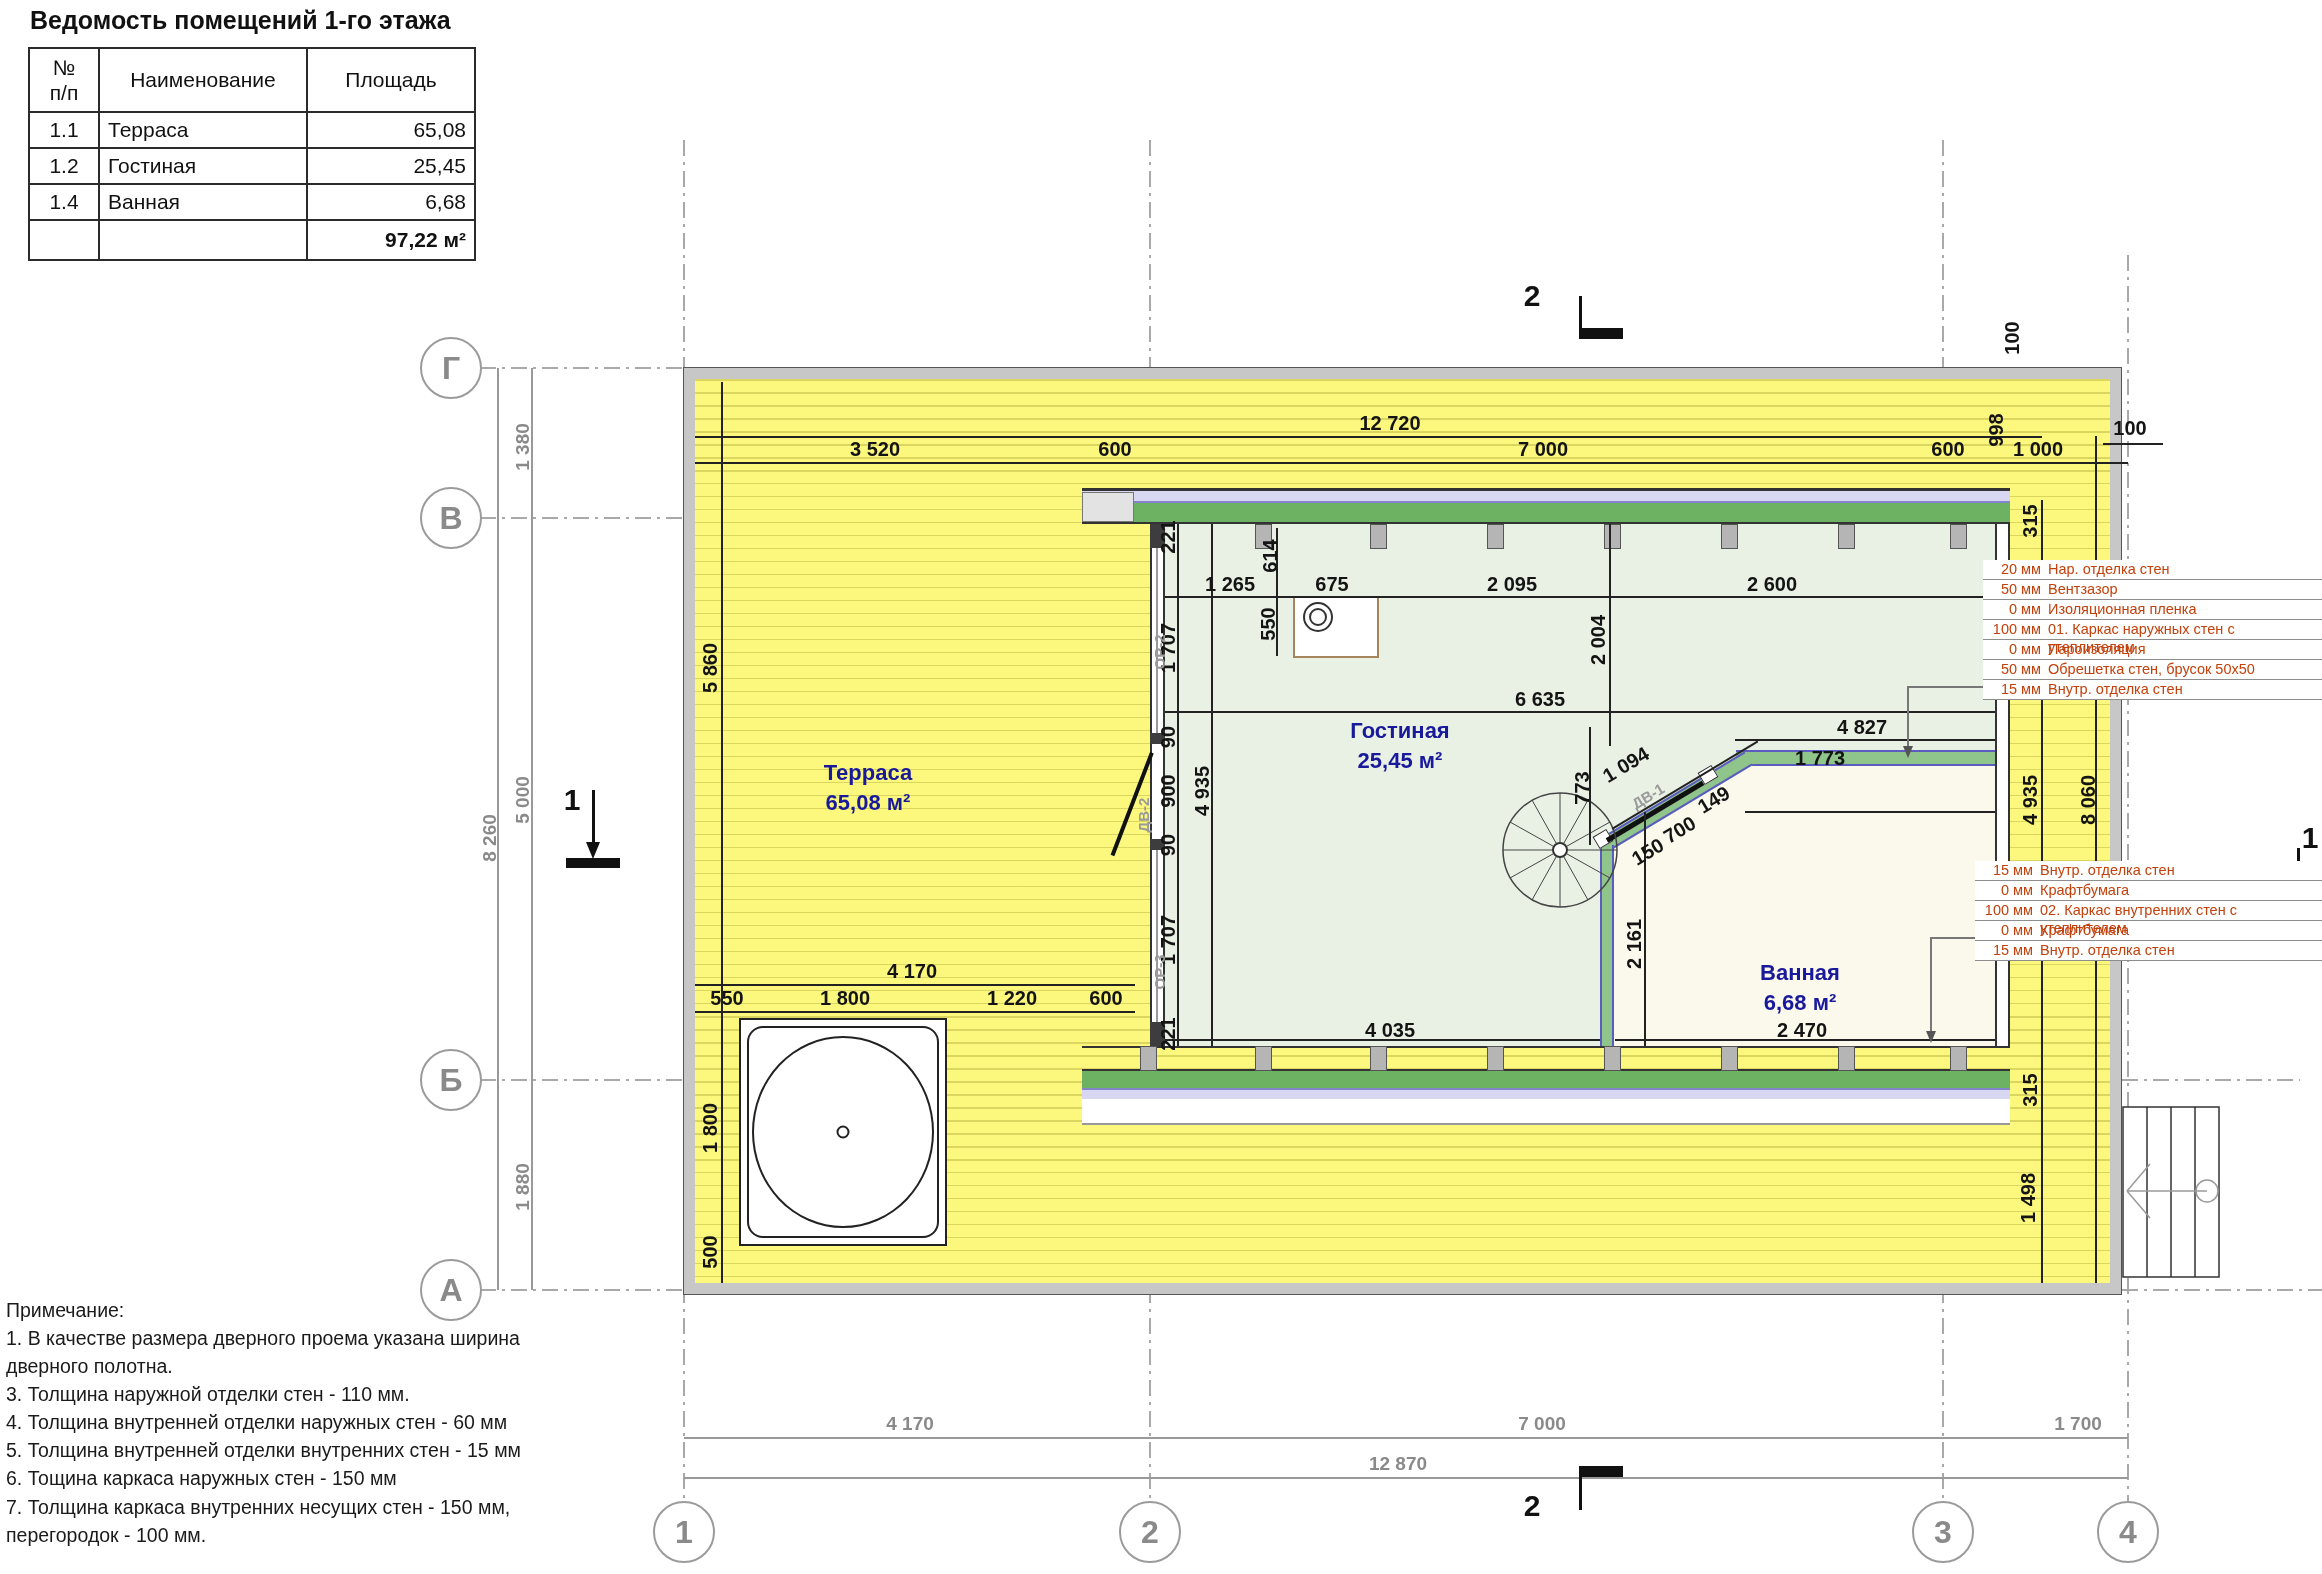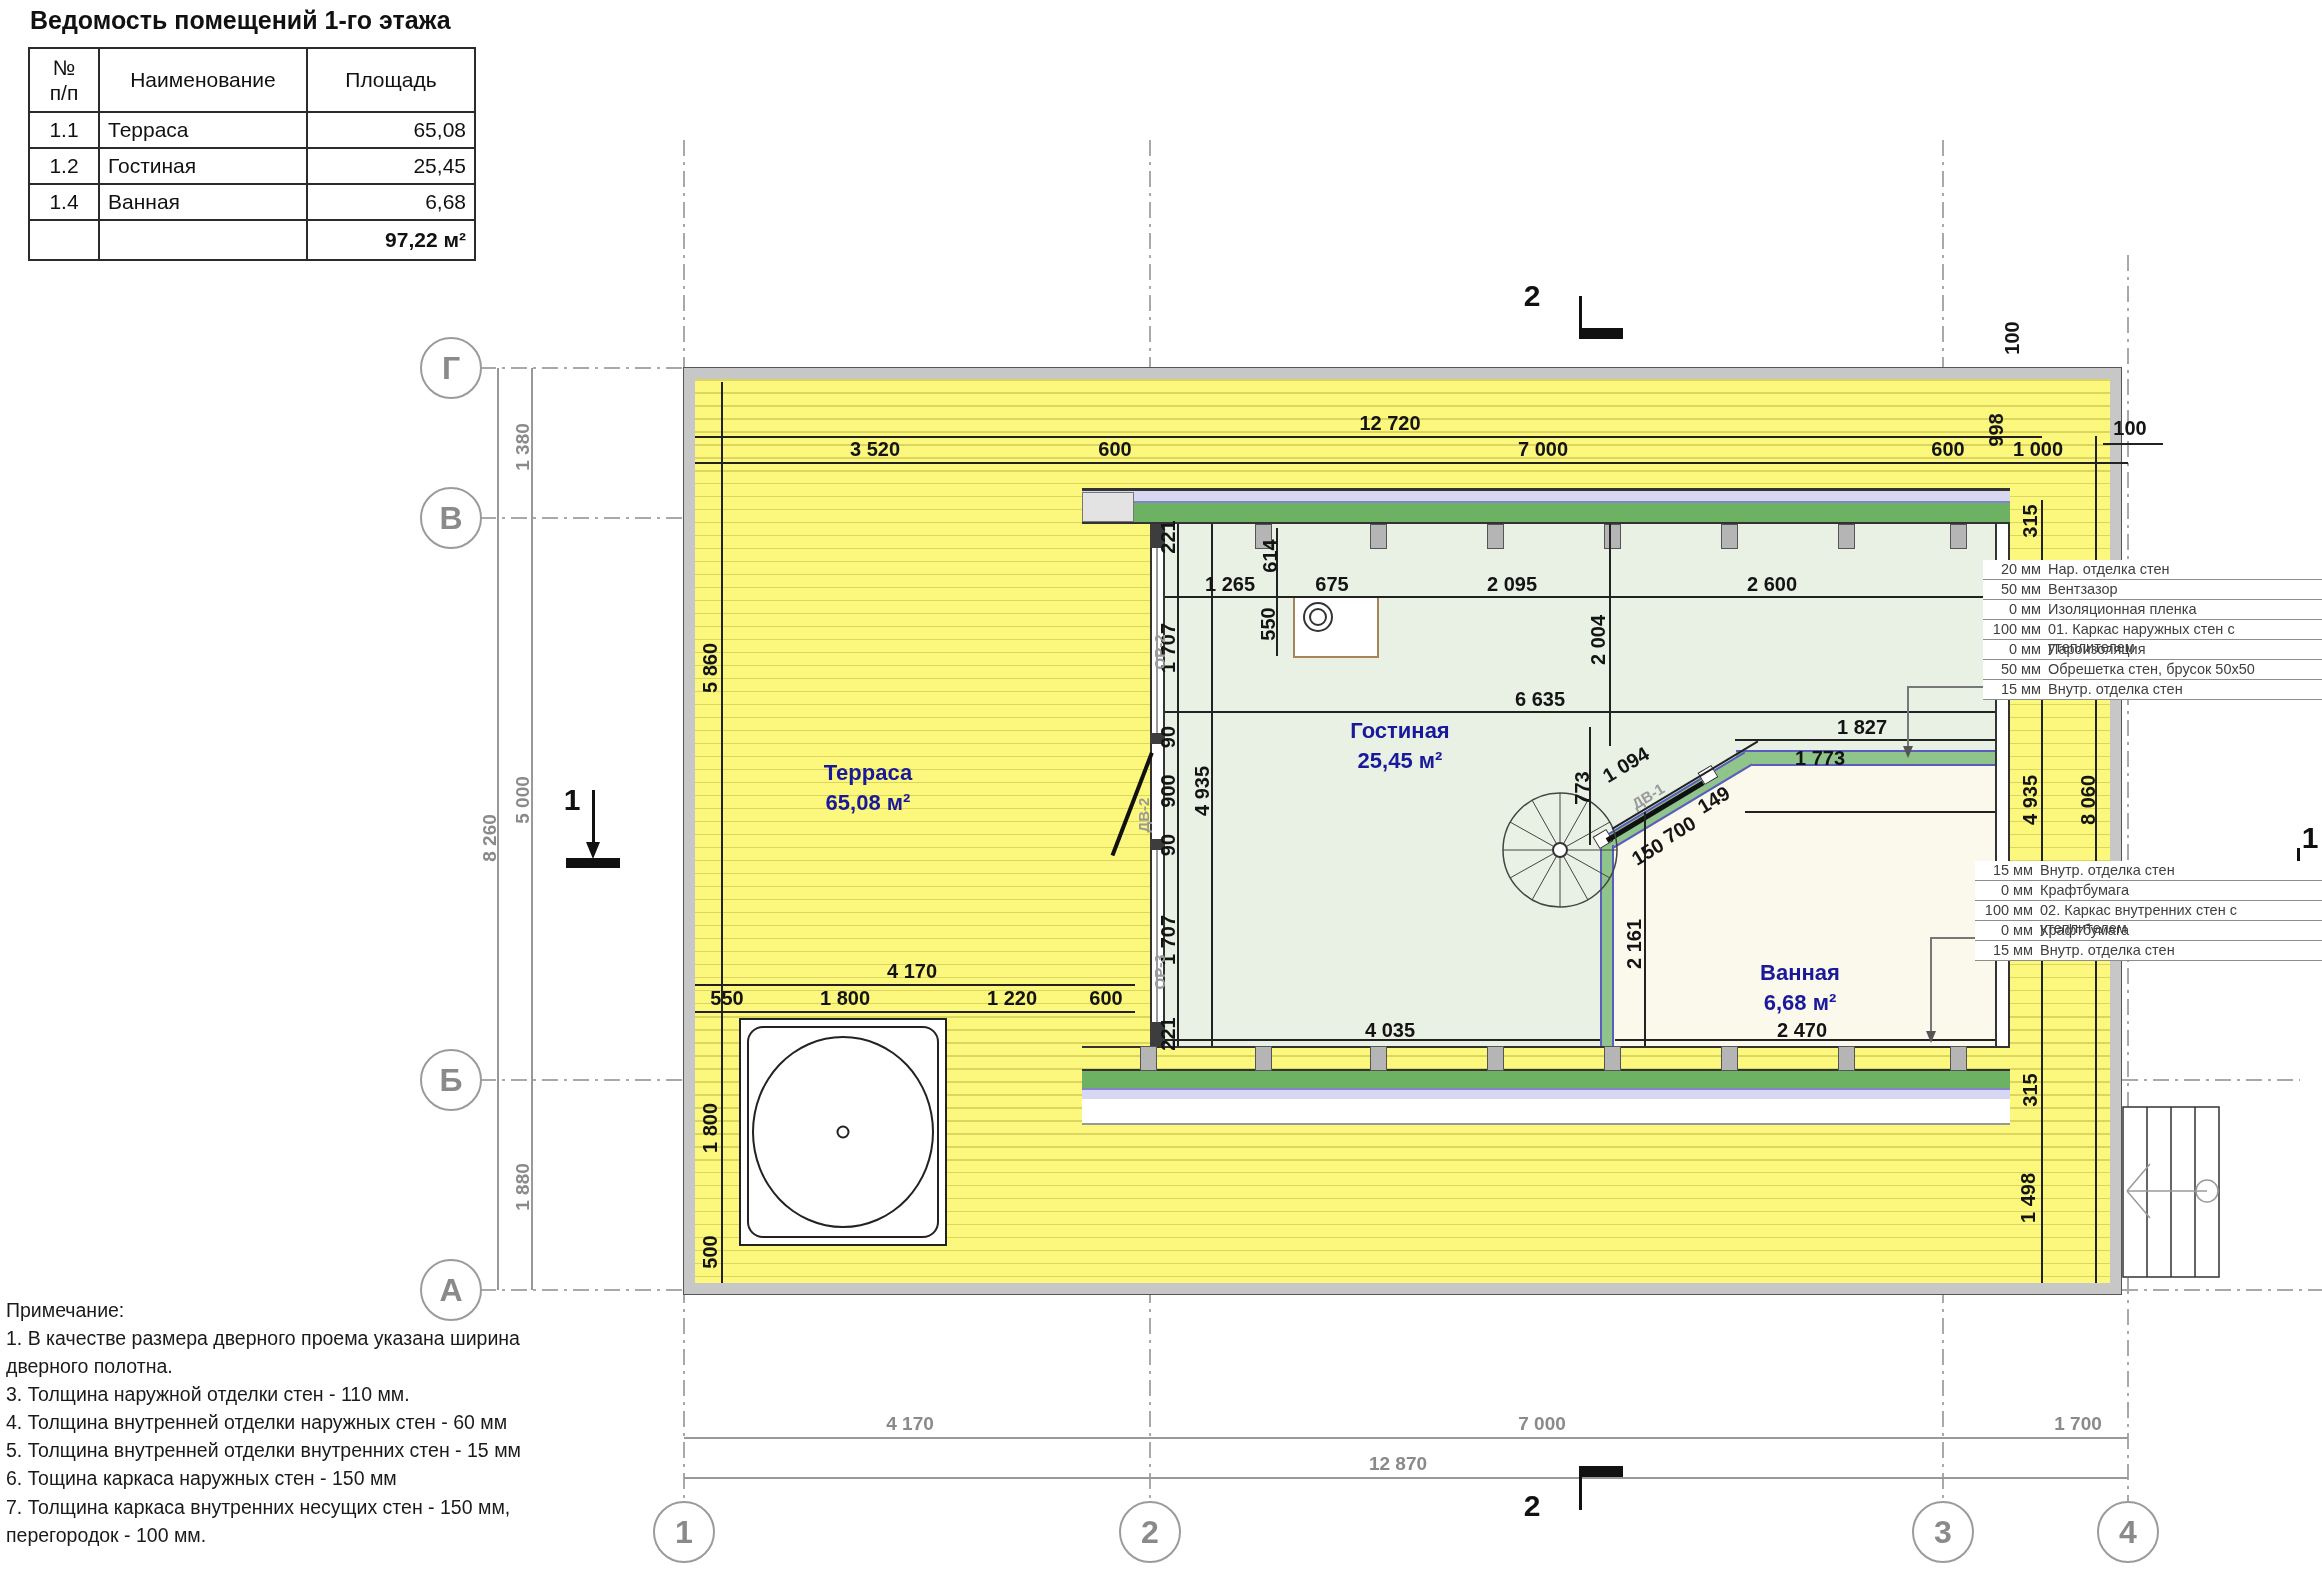--- a/index.html
+++ b/index.html
@@ -16,21 +16,21 @@
   .line{position:absolute;background:#222;}
   .gline{position:absolute;background:#999;}
   
   .axh{position:absolute;height:2px;background:repeating-linear-gradient(90deg,#a9a9a9 0 16px,transparent 16px 22px,#a9a9a9 22px 25px,transparent 25px 31px);}
   .axv{position:absolute;width:2px;background:repeating-linear-gradient(180deg,#a9a9a9 0 16px,transparent 16px 22px,#a9a9a9 22px 25px,transparent 25px 31px);}
   .bubble{position:absolute;width:58px;height:58px;border:2.5px solid #9b9b9b;border-radius:50%;
           background:#fff;color:#8a8a8a;font:bold 32px "Liberation Sans",sans-serif;
           display:flex;align-items:center;justify-content:center;transform:translate(-50%,-50%);}
   .stud{position:absolute;width:17px;height:25px;background:#b5b5b5;border:1.5px solid #555;box-sizing:border-box;}
   
-  .co{position:absolute;font-size:14.5px;color:#404040;}
+  .co{position:absolute;font-size:14.5px;color:#c2410c;}
   .co-row{display:flex;background:#fff;border-bottom:1.3px solid #8d8d8d;height:19px;line-height:18px;}
   .co-mm{width:58px;text-align:right;padding-right:7px;flex:none;}
   
   .sched{position:absolute;left:28px;top:6px;}
   .sched h1{font-size:25px;margin:0 0 12px 2px;color:#111;}
   .sched table{border-collapse:collapse;font-size:21px;color:#111;}
   .sched td,.sched th{border:2px solid #2b2b2b;padding:0 8px;font-weight:normal;}
   .sched th{text-align:center;white-space:pre-line;line-height:1.2;height:62px;}
   .c-no{width:52px;text-align:center;}
   .c-name{width:190px;text-align:left;}
@@ -229,21 +229,21 @@
   <span class="lbl r" style="left:1202px;top:791px;">4 935</span>
 
   <span class="lbl" style="left:1230px;top:584px;">1 265</span>
   <span class="lbl r" style="left:1270px;top:556px;">614</span>
   <span class="lbl" style="left:1332px;top:584px;">675</span>
   <span class="lbl r" style="left:1268px;top:624px;">550</span>
   <span class="lbl" style="left:1512px;top:584px;">2 095</span>
   <span class="lbl r" style="left:1598px;top:640px;">2 004</span>
   <span class="lbl" style="left:1772px;top:584px;">2 600</span>
   <span class="lbl" style="left:1540px;top:699px;">6 635</span>
-  <span class="lbl" style="left:1862px;top:727px;">1 827</span>
+  <span class="lbl" style="left:1862px;top:727px;">4 827</span>
   <span class="lbl" style="left:1820px;top:758px;">1 773</span>
   <span class="lbl d" style="left:1626px;top:765px;">1 094</span>
   <span class="lbl d" style="left:1648px;top:852px;">150</span>
   <span class="lbl d" style="left:1680px;top:830px;">700</span>
   <span class="lbl d" style="left:1714px;top:800px;">149</span>
   <span class="lbl r" style="left:1582px;top:788px;">773</span>
   <span class="lbl r" style="left:1634px;top:944px;">2 161</span>
   <span class="lbl" style="left:1390px;top:1030px;">4 035</span>
   <span class="lbl" style="left:1802px;top:1030px;">2 470</span>
 

